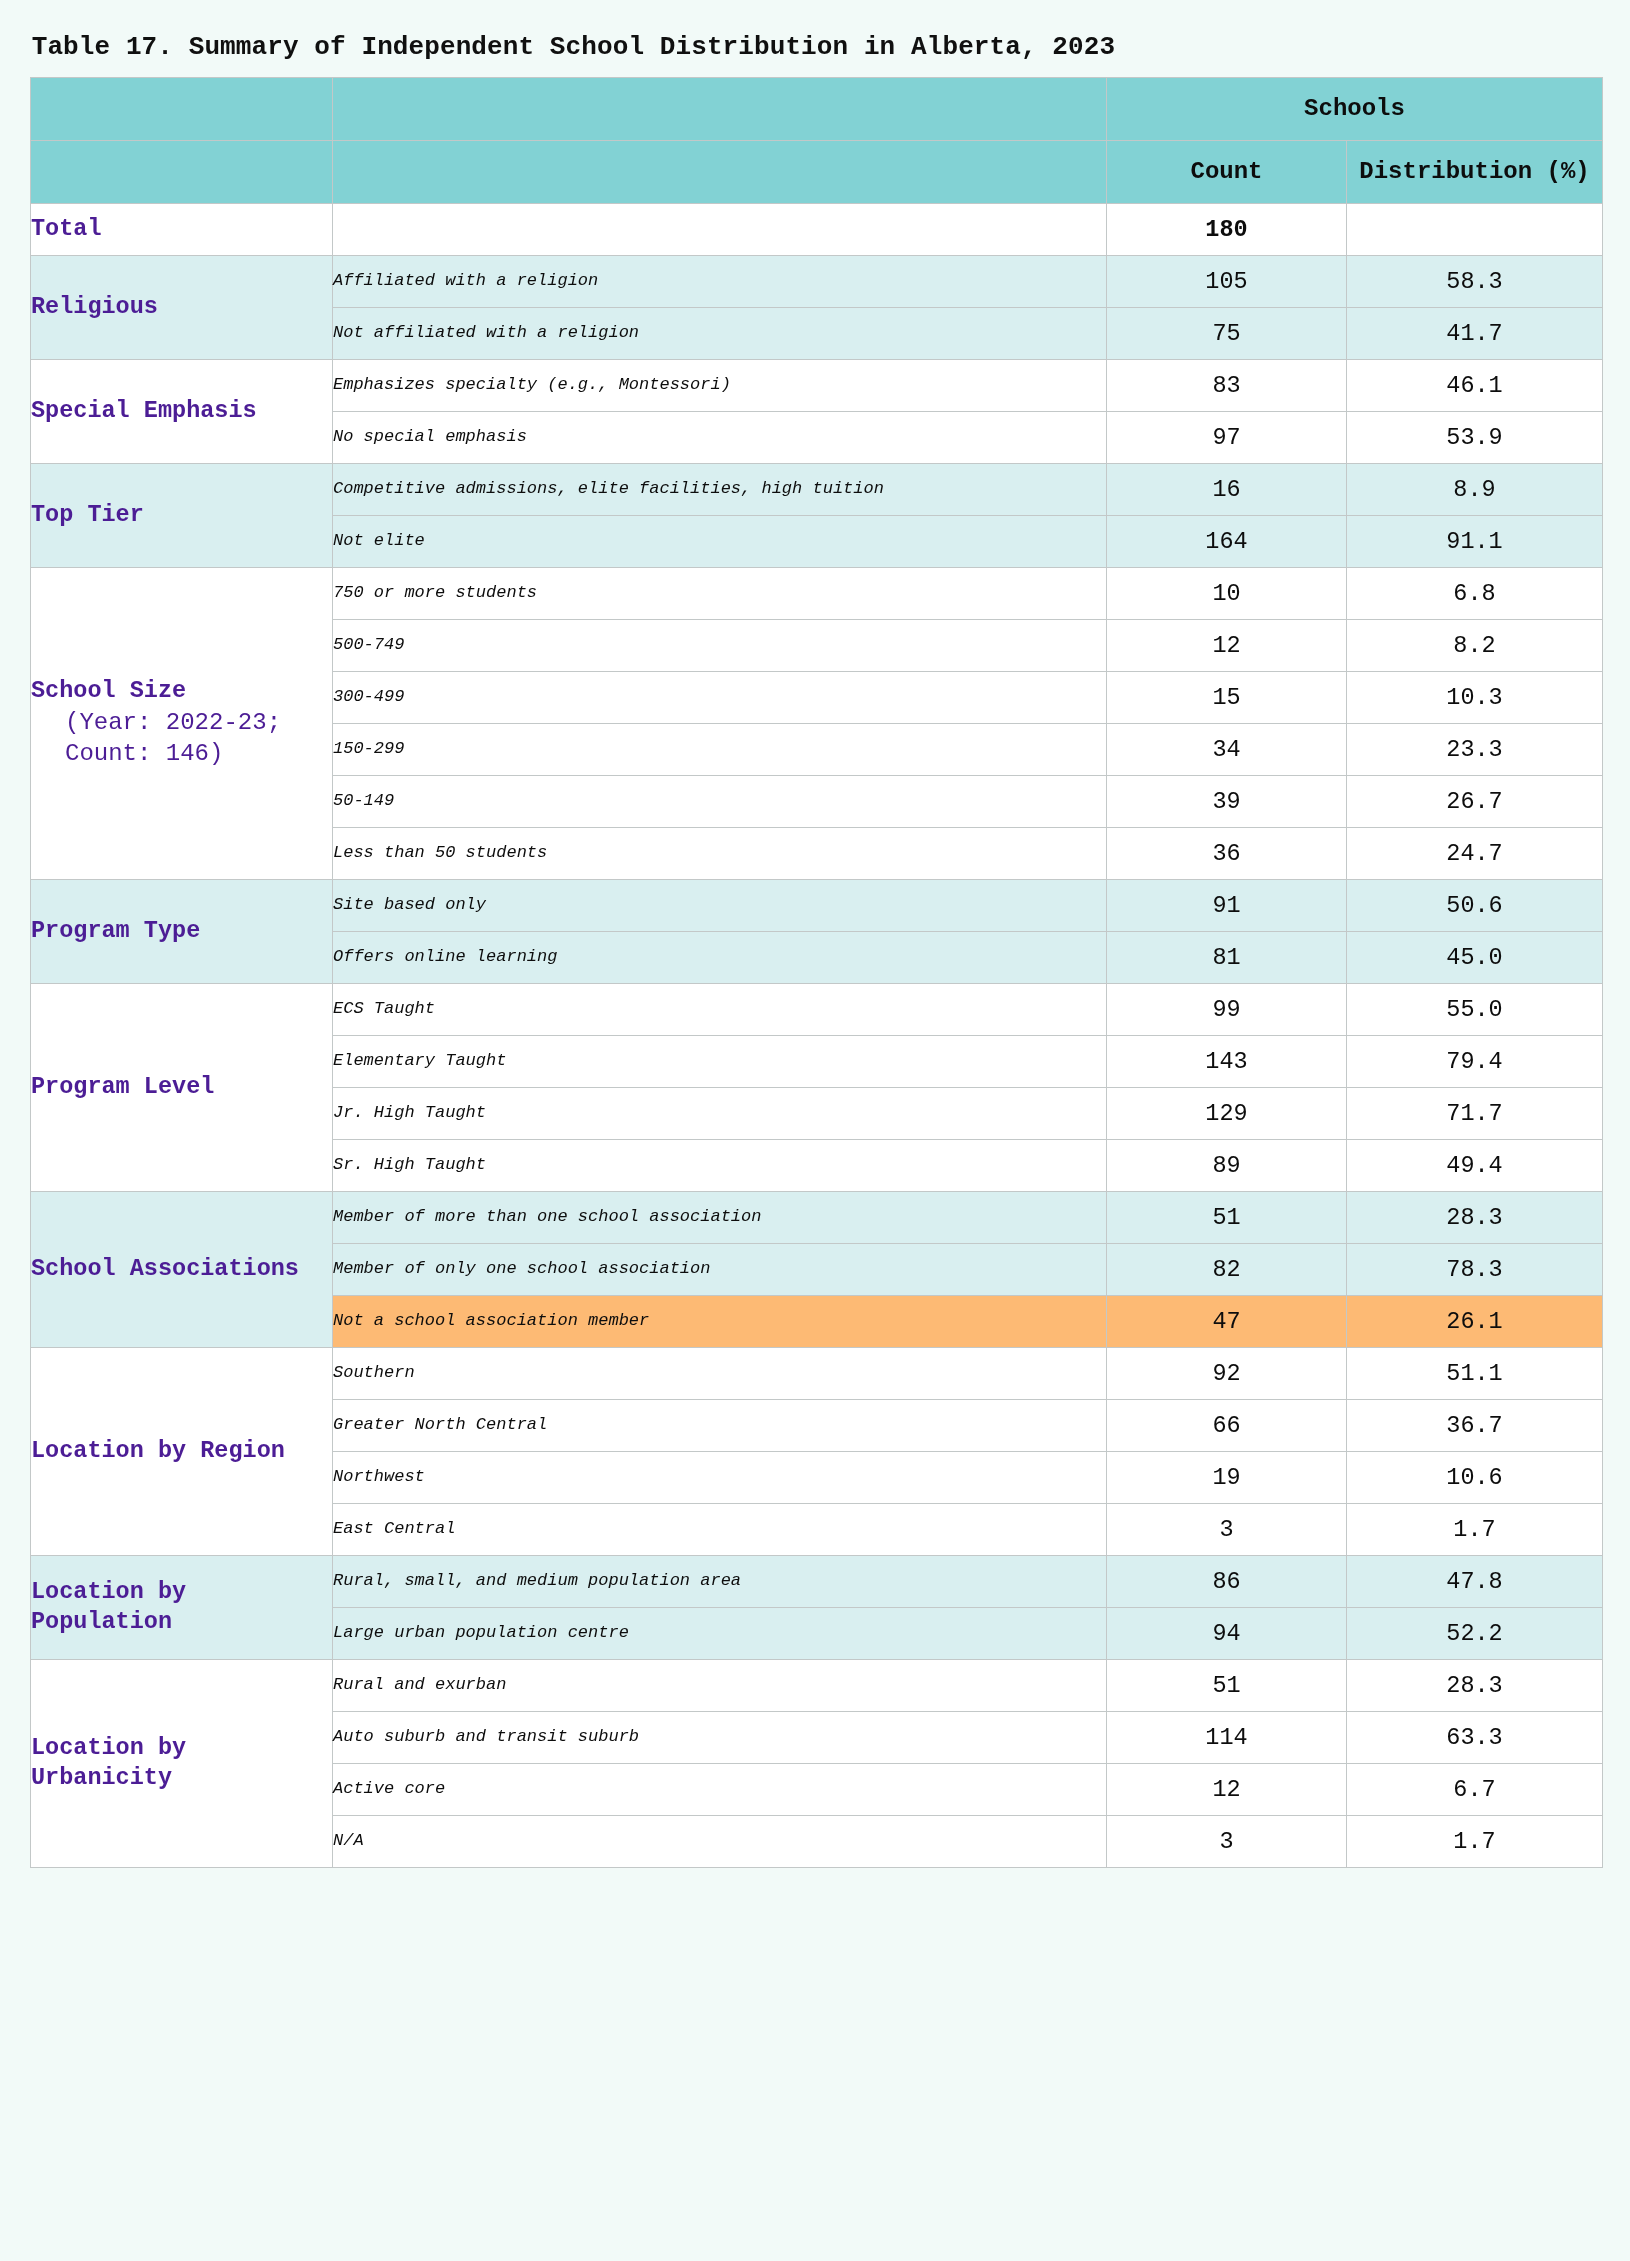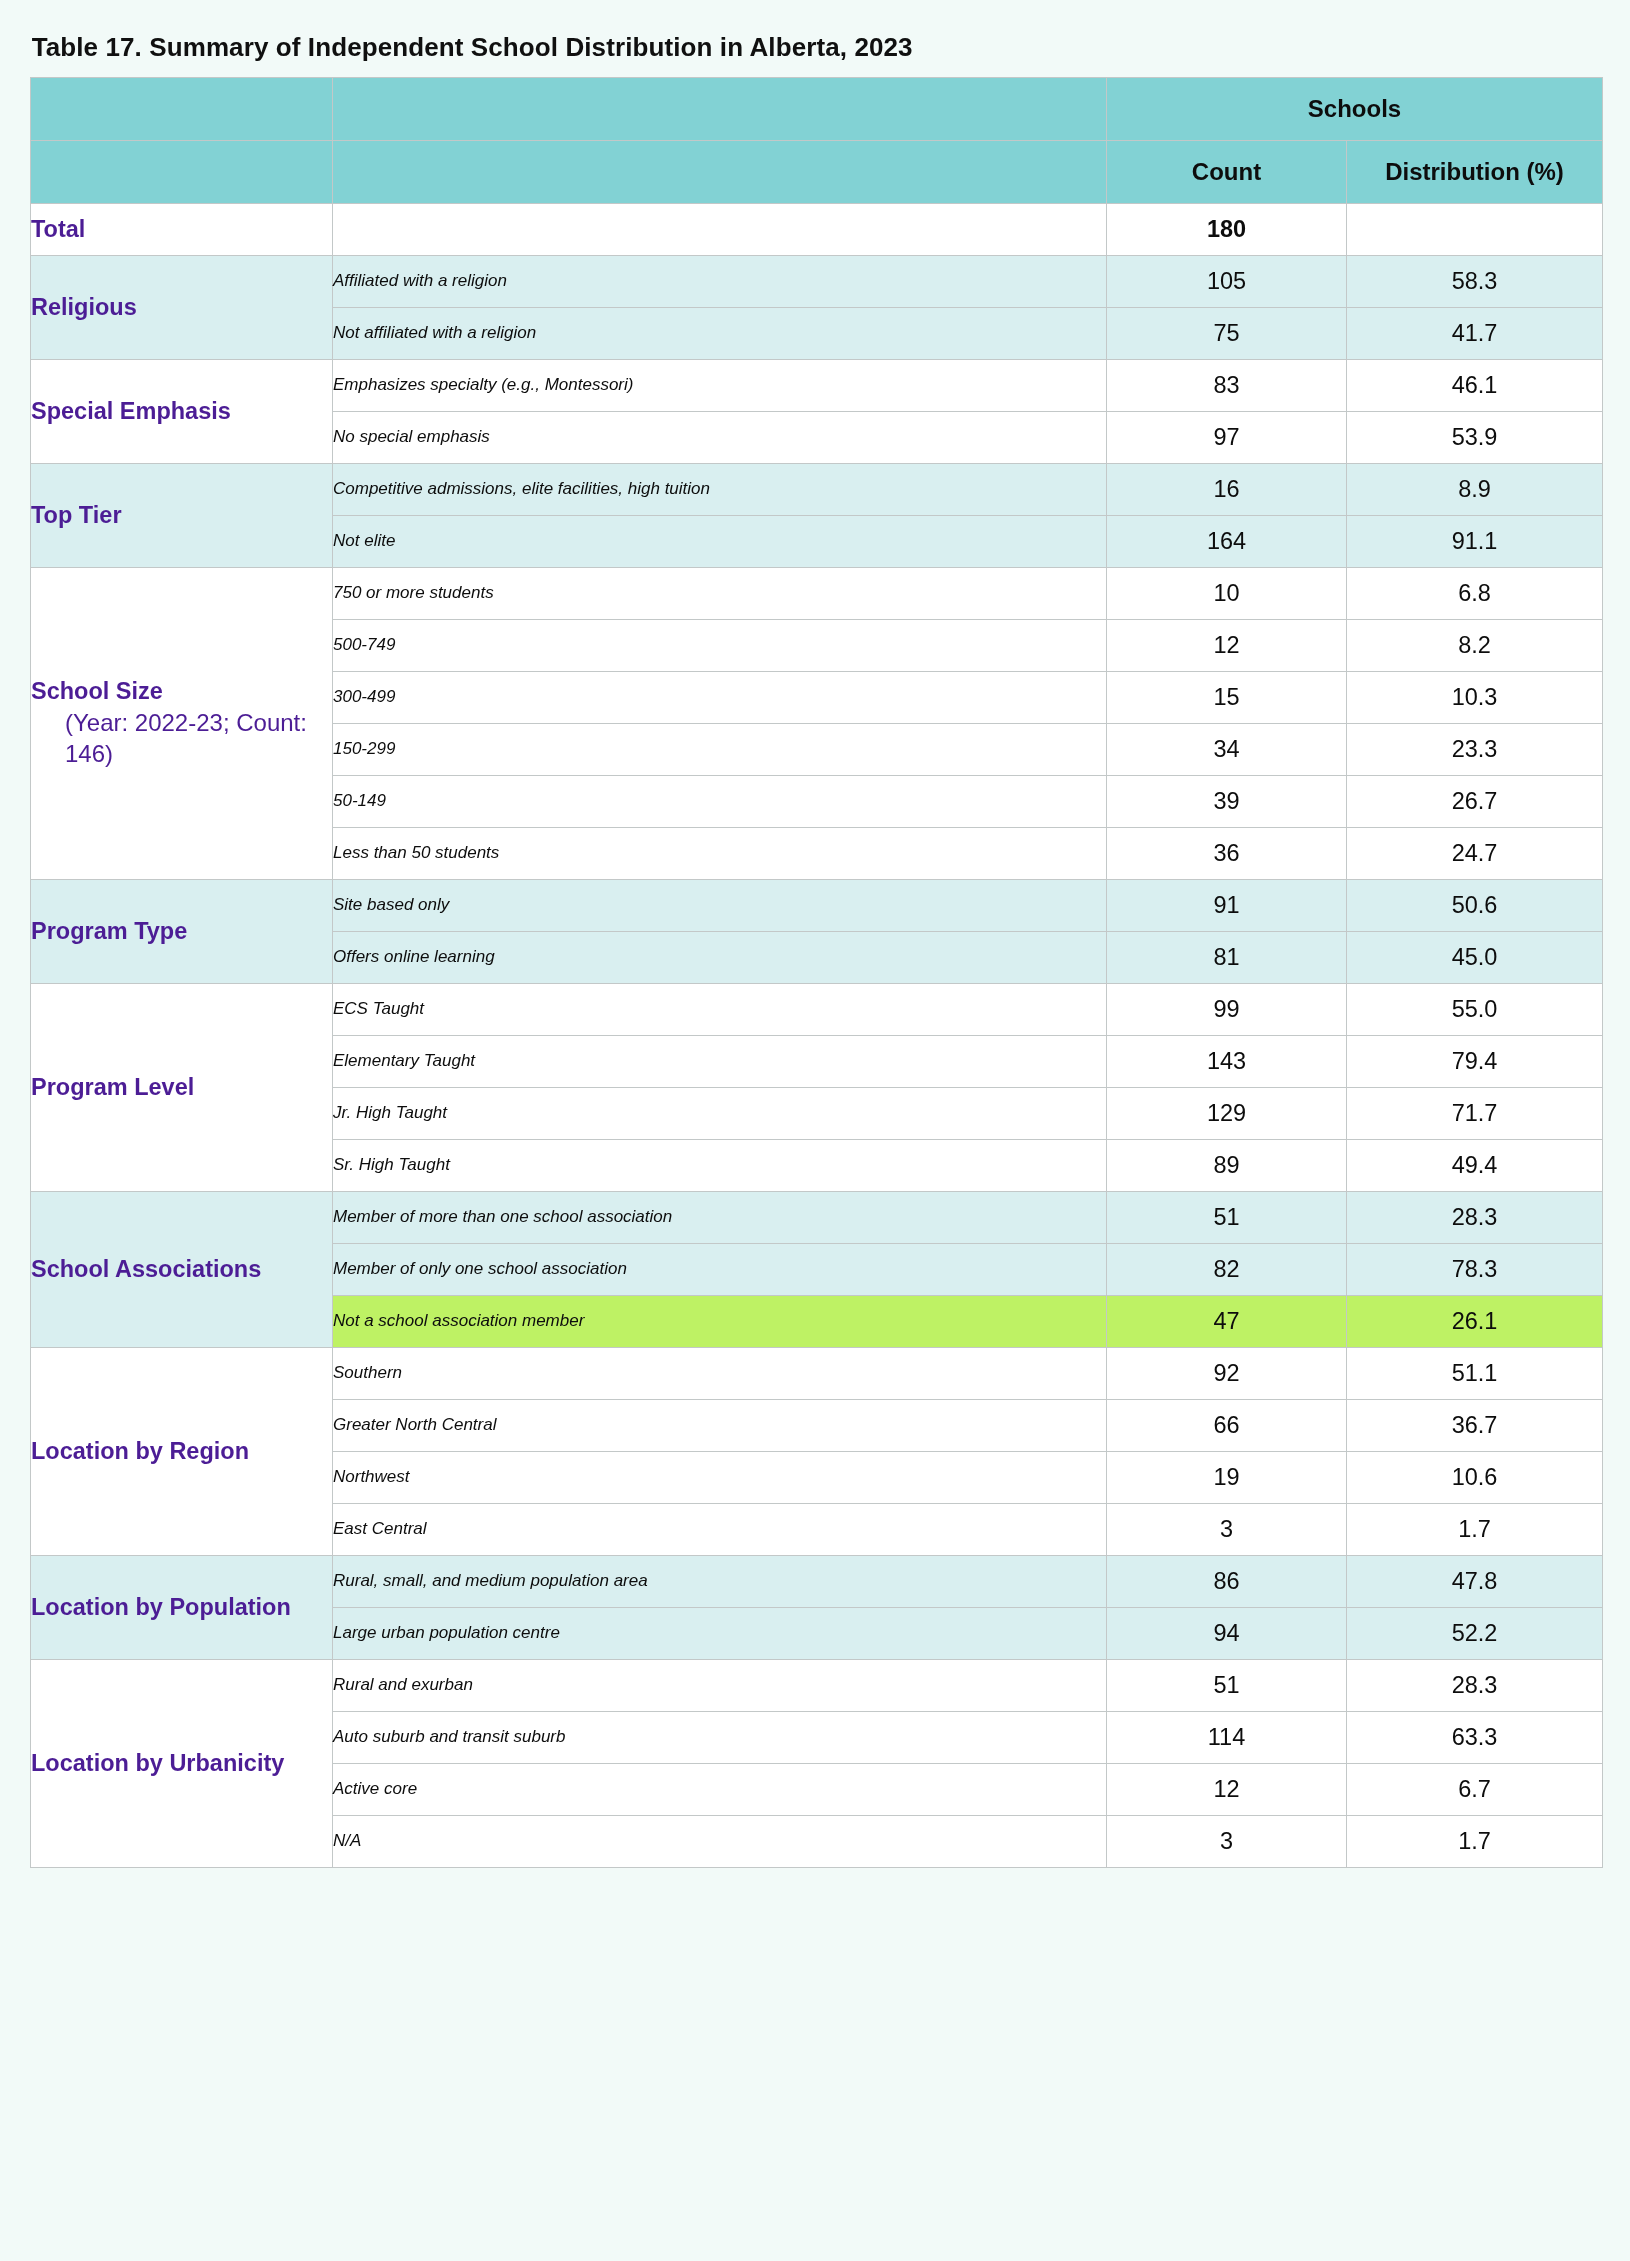--- a/index.html
+++ b/index.html
@@ -12,20 +12,21 @@
     height: 2261px;
     font-family: "Liberation Sans", sans-serif;
     -webkit-font-smoothing: antialiased;
   }
   .page {
     box-sizing: border-box;
     width: 1631px;
     height: 1901px;
     padding: 32px 23px 34px 30px;
     background: #f2faf8;
+    font-family: Liberation Mono, monospace;
   }
   .table-title {
     font-size: 26px;
     font-weight: bold;
     color: #101010;
     letter-spacing: 0.1px;
     margin: 0 0 13.4px 1.7px;
     line-height: 1.2;
   }
   table.summary {
@@ -98,21 +99,21 @@
     font-size: 23.5px;
     color: #0d0d0d;
     text-align: center;
     height: 51px;
   }
   .num.bold { font-weight: bold; }
 
   
   tr.shade > td { background: #d9eff0; }
   tr.plain > td { background: #ffffff; }
-  td.shade-soft { background: #bef264; margin-top: 41px; }
+  td.shade-soft { background: #fdba74; margin-top: 41px; }
 </style>
 </head>
 <body>
 
 <div class="page">
 
   <div class="table-title">Table 17. Summary of Independent School Distribution in Alberta, 2023</div>
 
   <table class="summary">
     <colgroup>

